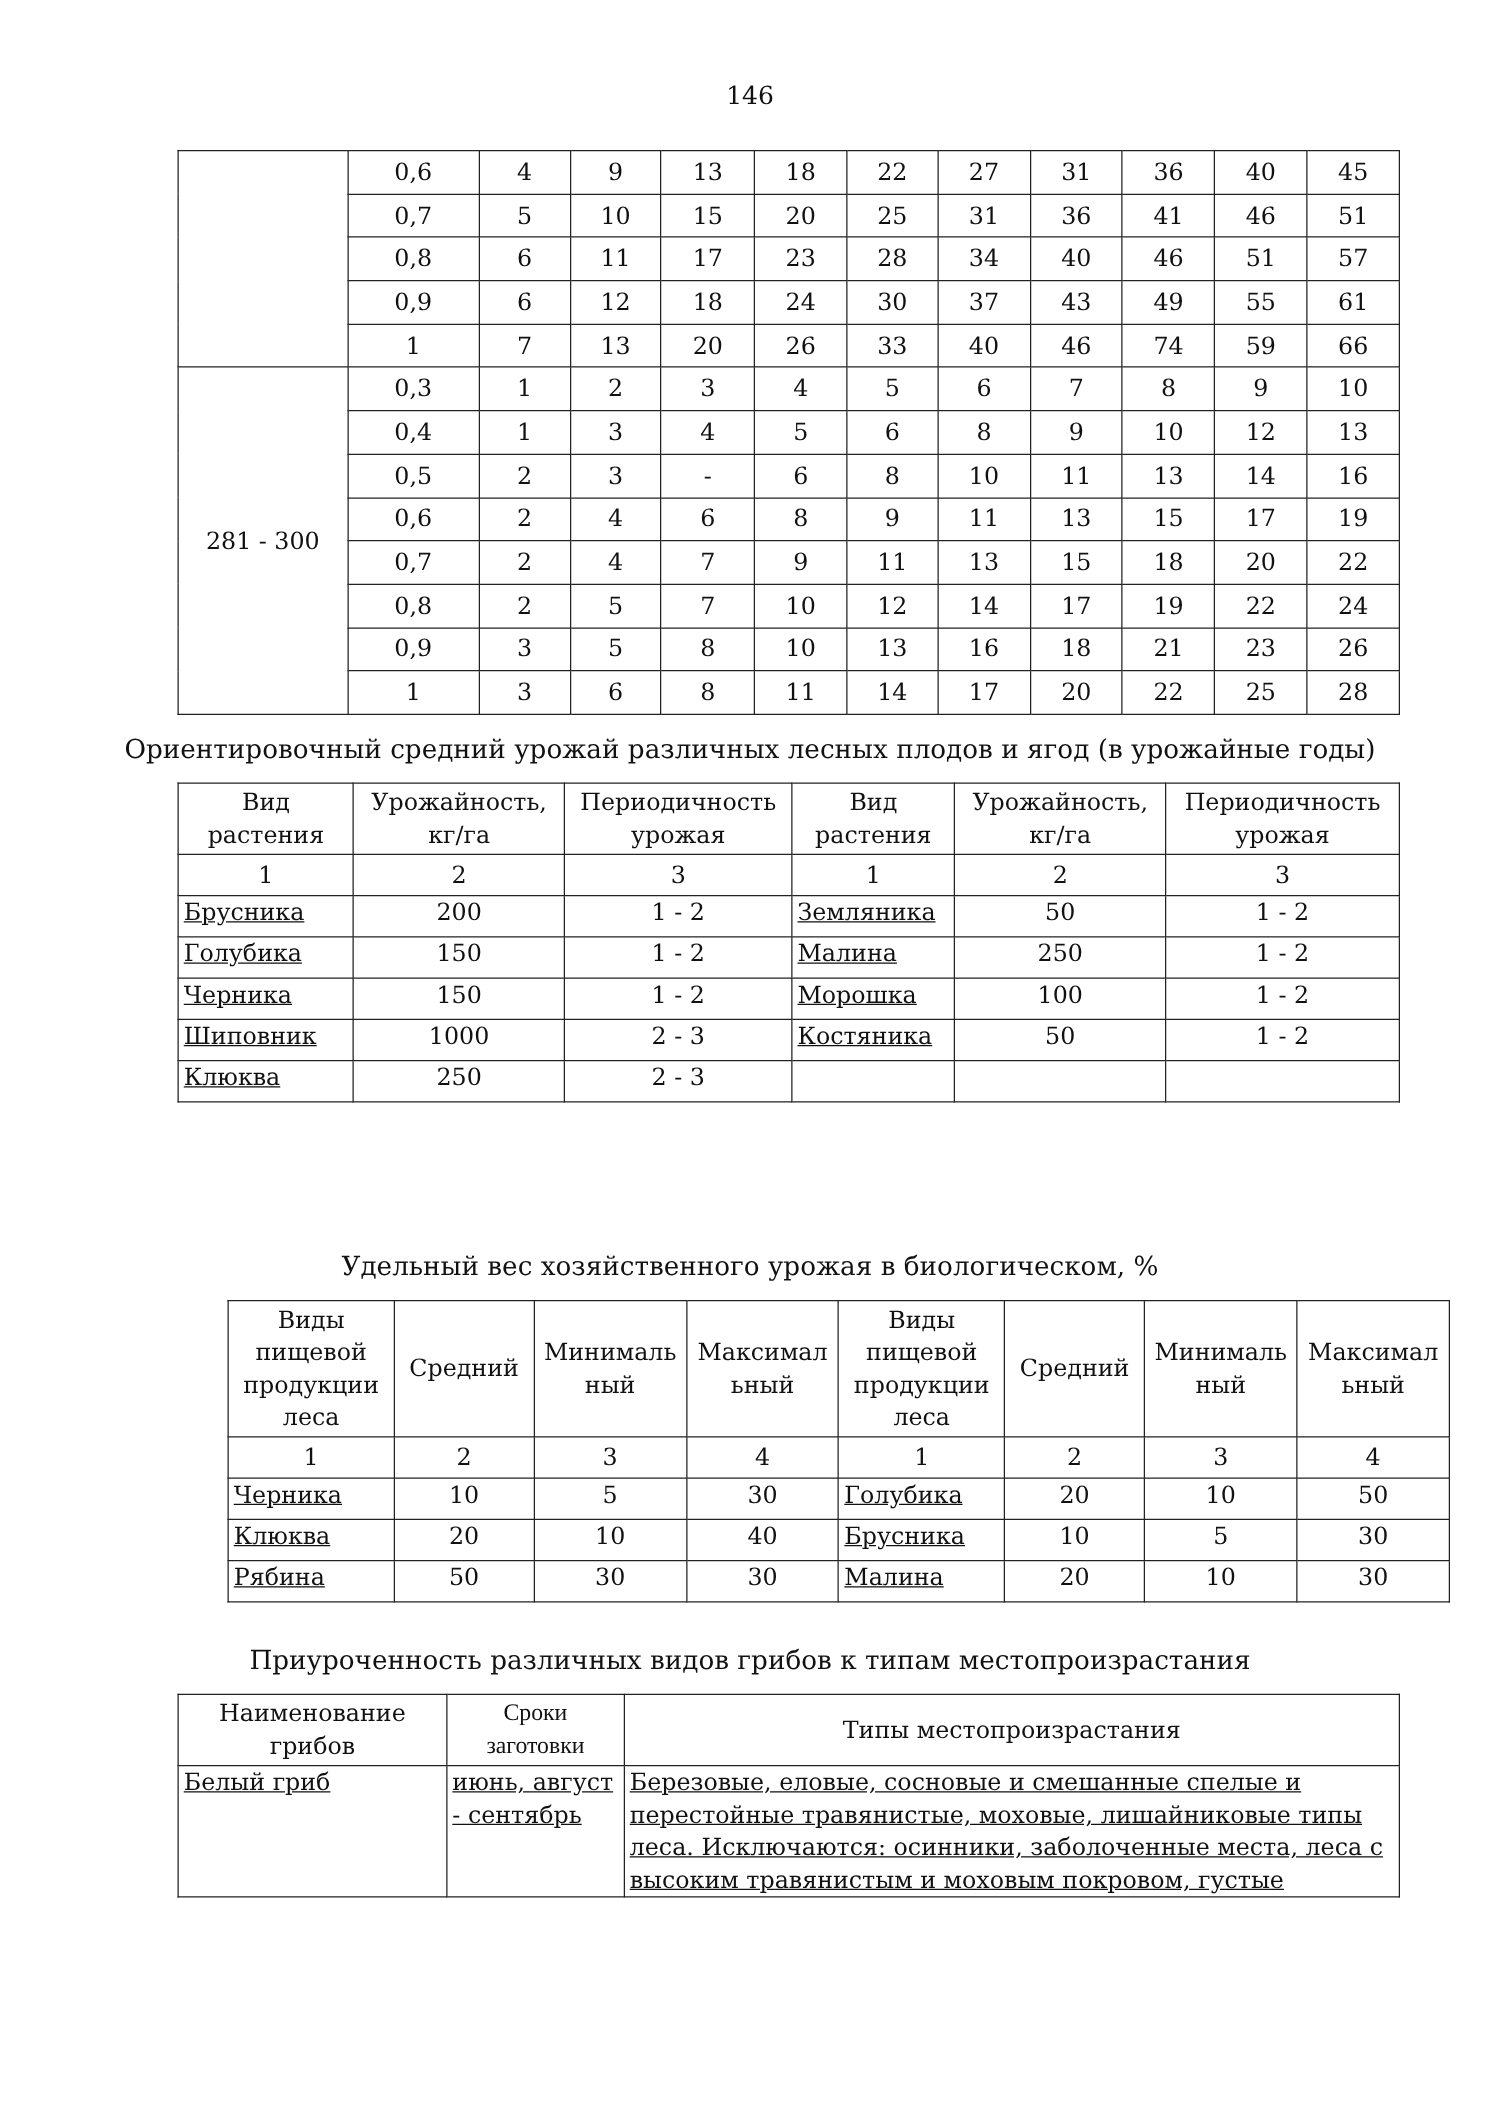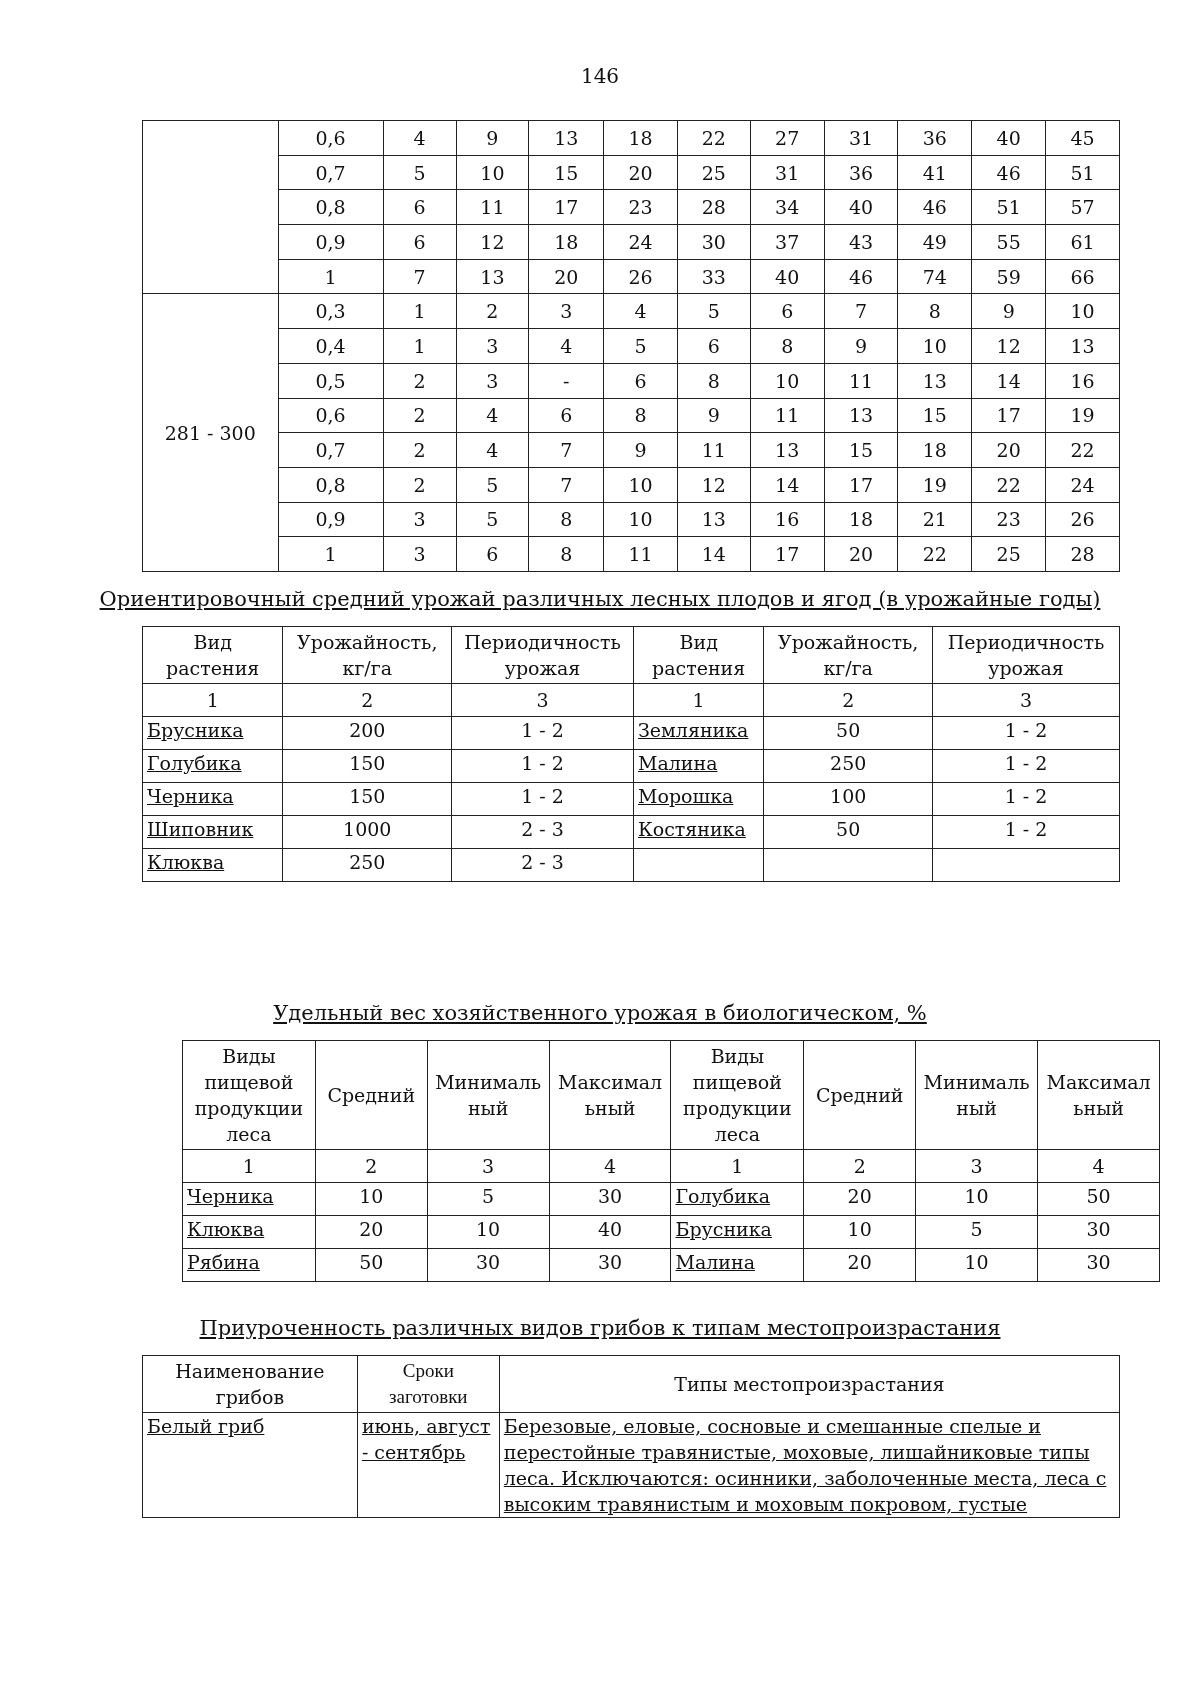--- a/index.html
+++ b/index.html
@@ -2,21 +2,21 @@
 <html><head>
 <meta charset="utf-8">
 <style>
   html, body { margin:0; padding:0; background:#fff; }
   body { width:1200px; height:1698px; position:relative; font-family:"DejaVu Serif","Liberation Serif",serif; color:#111; font-size:19px; }
   .pagenum { position:absolute; top:64px; left:0; width:1200px; text-align:center; font-size:20px; }
   table { border-collapse:collapse; position:absolute; left:142px; width:978px; }
   td { border:1px solid #222; padding:0 4px; text-align:center; vertical-align:middle; line-height:26px; }
   td.l { text-align:left; vertical-align:top;text-decoration:underline; }
   td.top { vertical-align:top; }
-  .caption { position:absolute; left:0; width:1200px; text-align:center; font-size:21px;text-decoration:underline; }
+  .caption { position:absolute; left:0; width:1200px; text-align:center; font-size:21px; }
   #t1 td { height:33.7px; padding:0; }
   #t2 td { height:32px;margin-top:32px; }
   #t3 td { height:32px; }
   #t4 td { height:32px; }
 </style>
 </head>
 <body>
 
 <div class="pagenum">146</div>
 

